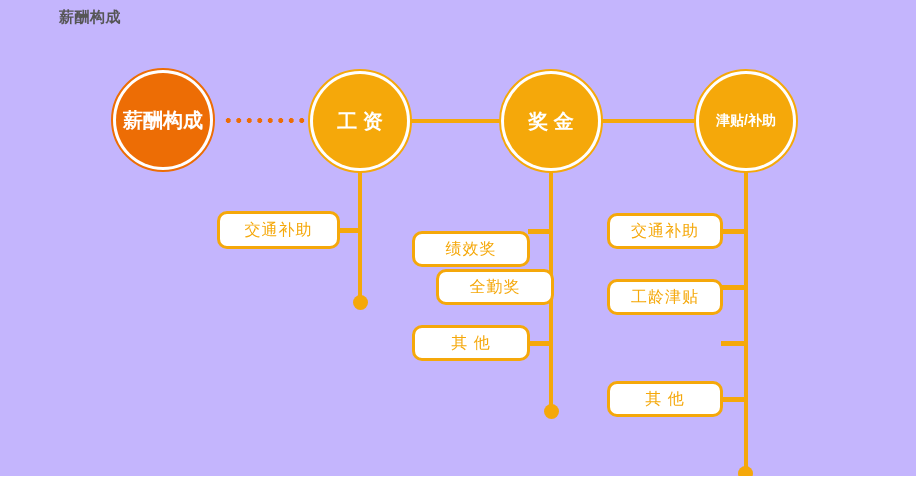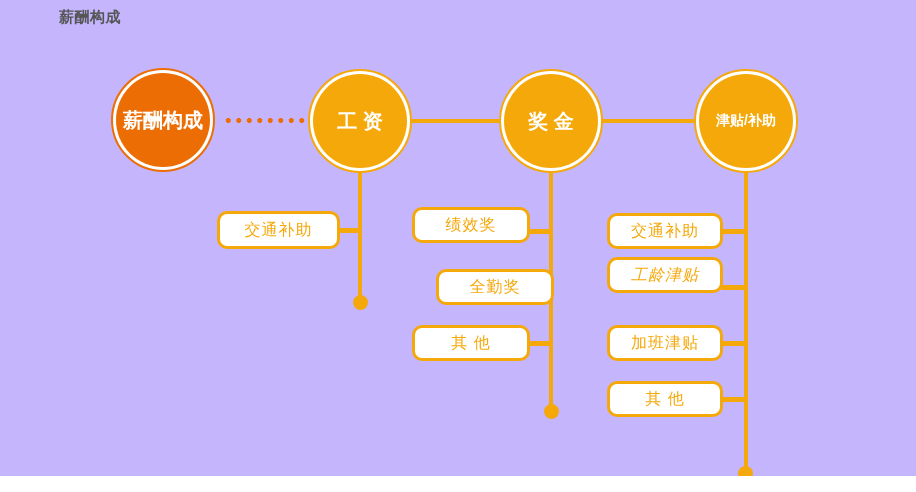--- a/index.html
+++ b/index.html
@@ -114,25 +114,25 @@
     background: #ffffff;
     color: var(--amber, #F5A80A);
     display: flex;
     align-items: center;
     justify-content: center;
     font-size: 16px;
     letter-spacing: 1px;
     z-index: 2;
   }
   .box.c1-1 { left: 217px; top: 211px; width: 123px; height: 38px; }
-  .box.c2-1 { left: 412px; top: 207px; width: 118px; height: 36px; }
+  .box.c2-1 { left: 412px; top: 231px; width: 118px; height: 36px; }
   .box.c2-2 { left: 412px; top: 269px; width: 118px; height: 36px; margin-left: 24px; }
   .box.c2-3 { left: 412px; top: 325px; width: 118px; height: 36px; }
   .box.c3-1 { left: 607px; top: 213px; width: 116px; height: 36px; text-align: right; }
-  .box.c3-2 { left: 607px; top: 257px; width: 116px; height: 36px; font-style: italic; }
+  .box.c3-2 { left: 607px; top: 279px; width: 116px; height: 36px; }
   .box.c3-3 { left: 607px; top: 325px; width: 116px; height: 36px; }
   .box.c3-4 { left: 607px; top: 381px; width: 116px; height: 36px; }
 </style>
 </head>
 <body>
 
 <div class="stage">
 
   <div class="page-title">薪酬构成</div>
 
@@ -173,16 +173,15 @@
   </div>
 
   <div class="box c1-1">交通补助</div>
 
   <div class="box c2-1">绩效奖</div>
   <div class="box c2-2">全勤奖</div>
   <div class="box c2-3">其 他</div>
 
   <div class="box c3-1">交通补助</div>
   <div class="box c3-2">工龄津贴</div>
-  <div class="box c3-3">加班津贴</div>
   <div class="box c3-4">其 他</div>
 
 </div>
 
 </body></html>

